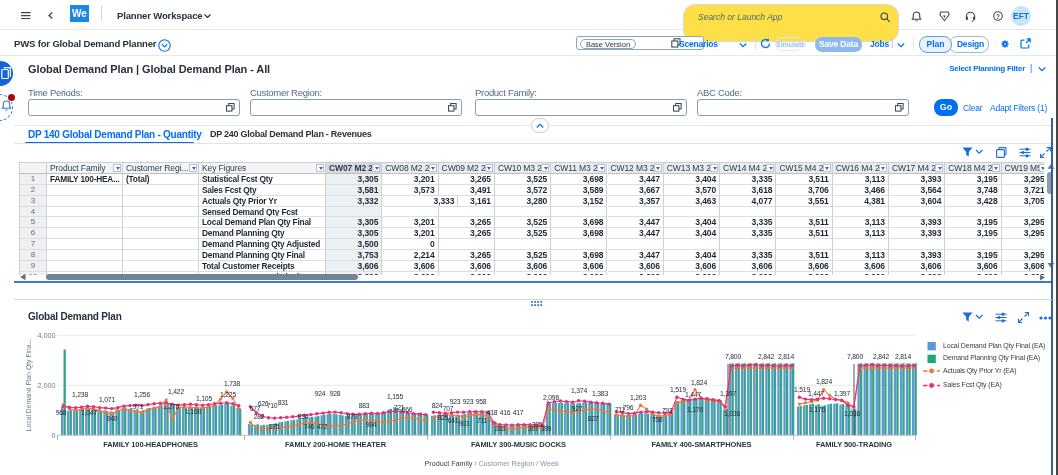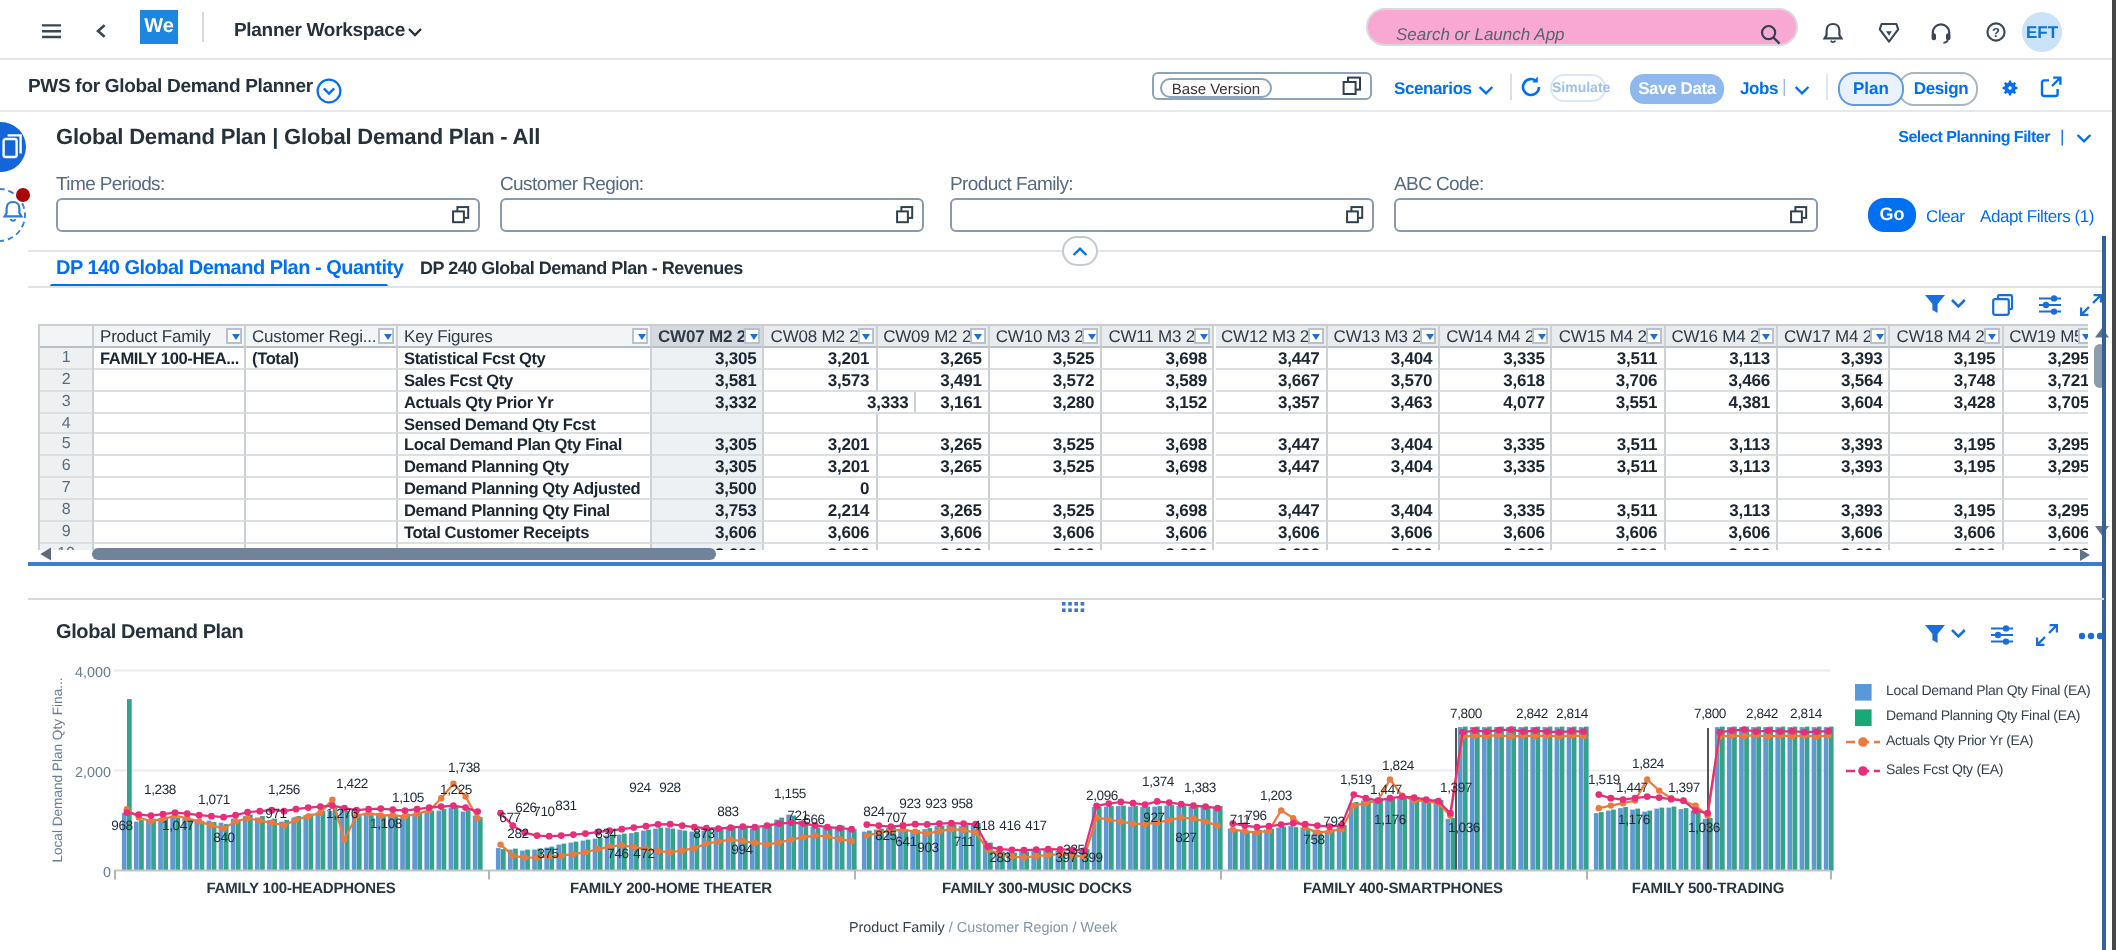--- a/index.html
+++ b/index.html
@@ -1,21 +1,21 @@
 <!DOCTYPE html>
 <html><head><meta charset="utf-8"><style>
 * { margin:0; padding:0; box-sizing:border-box; }
 html,body { width:1058px; height:475px; overflow:hidden; background:#fff;
   font-family:"Liberation Sans", sans-serif; }
 .abs { position:absolute; }
 svg.ic { display:block; position:absolute; }
 #shellbg { position:absolute; left:0; top:0; width:1058px; height:30px; background:#fff; border-bottom:1px solid #e3e6e8; }
 #bar2bg { position:absolute; left:0; top:30px; width:1058px; height:26px; background:#fff; border-bottom:1px solid #e6e9eb; }
 #logo { position:absolute; left:70px; top:5px; width:19px; height:17px; background:#1d86e0; color:#fff; font-weight:bold; font-size:10px; text-align:center; line-height:17px; }
-#search { position:absolute; left:683px; top:4px; width:216px; height:19px; border:1px solid #d6dadd; background:#f9a8d4; border-radius:12px; }
+#search { position:absolute; left:683px; top:4px; width:216px; height:38px; border:1px solid #d6dadd; background:#fde047; border-radius:12px; }
 #avatar { position:absolute; left:1011px; top:5.5px; width:20px; height:20px; border-radius:50%; background:#cbe3f9; color:#0b74d6; font-size:8.5px; font-weight:bold; text-align:center; line-height:20px; }
 .sep1 { position:absolute; width:1px; background:#d5d9dc; }
 #fab1 { position:absolute; left:-12px; top:61px; width:25px; height:25px; border-radius:50%; background:#1465d8; }
 #fab2 { position:absolute; left:-14px; top:94px; width:27px; height:27px; border-radius:50%; background:#fff; border:1.5px dashed #3b82d9; }
 #fab2dot { position:absolute; left:8px; top:94px; width:7px; height:7px; border-radius:50%; background:#aa0808; }
 .lbl { position:absolute; font-size:9.5px; color:#556b82; letter-spacing:-0.3px; }
 .finput { position:absolute; height:17px; border:1px solid #8a9aab; border-radius:3px; background:#fff; }
 .vh { position:absolute; right:4px; top:3px; width:9px; height:9px; }
 #gobtn { position:absolute; left:934px; top:99px; width:24px; height:17px; background:#0070f2; border-radius:8px; color:#fff; font-size:9px; font-weight:bold; text-align:center; line-height:17px; }
 .link { position:absolute; font-size:8.5px; color:#0070f2; letter-spacing:-0.2px; }
@@ -89,28 +89,28 @@
     <circle cx="5" cy="5" r="4.3" stroke="#3a4754" stroke-width="1.05" fill="none"></circle>
     <text x="5" y="7.6" font-size="6.5" font-weight="bold" text-anchor="middle" fill="#3a4754">?</text>
   </svg>
 <div id="avatar">EFT</div>
 
 <div id="pws">PWS for Global Demand Planner</div>
 <svg class="ic" style="left:158px;top:39px" width="13" height="13">
     <circle cx="6.5" cy="6.5" r="5.7" stroke="#0070f2" stroke-width="1.1" fill="none"></circle>
     <path d="M3.9 5.2l2.6 2.6 2.6-2.6" stroke="#0070f2" stroke-width="1.2" fill="none"></path>
   </svg>
-<div class="abs" style="left:576px;top:36px;width:110px;height:14px;border:1px solid #8ca4bc;border-radius:3px;background:#fff">
+<div class="abs" style="left:576px;top:36px;width:128px;height:14px;border:1px solid #8ca4bc;border-radius:3px;background:#fff">
   <div class="abs" style="left:3px;top:1.5px;width:56px;height:10px;border:1px solid #8ca4bc;border-radius:6px;font-size:7.5px;color:#333;text-align:center;line-height:9px">Base Version</div>
 </div>
 <svg class="ic" style="left:671px;top:38px" width="10" height="10">
     <rect x="3" y="0.8" width="6" height="6" stroke="#30404f" stroke-width="1" fill="none"></rect>
     <rect x="0.8" y="3" width="6" height="6" fill="#fff" stroke="#30404f" stroke-width="1"></rect>
   </svg>
-<div class="t2" style="left:697px;top:39px">Scenarios</div>
+<div class="t2" style="left:679px;top:39px">Scenarios</div>
 <svg class="ic" style="left:739px;top:42.5px" width="8" height="5">
     <path d="M0.8 0.5l3.2 3.2L7.2 0.5" stroke="#0070f2" stroke-width="1.2" fill="none"></path>
   </svg>
 <div class="sep1" style="left:755px;top:37px;height:13px;background:#dcdfe2"></div>
 <svg class="ic" style="left:760px;top:38px" width="11" height="11">
     <path d="M9.5 5.5a4 4 0 1 1-1.2-2.85" stroke="#0070f2" stroke-width="1.3" fill="none"></path>
     <path d="M8.9 0.3v2.9H6.1z" fill="#0070f2"></path>
   </svg>
 <div class="abs" style="left:775px;top:37px;width:28px;height:14px;border:1px solid #dbe7f7;border-radius:7px;font-size:7px;font-weight:bold;color:#9dc0ee;text-align:center;line-height:13px">Simulate</div>
 <div class="abs" style="left:815px;top:36.5px;width:47px;height:15px;background:#8fb8ef;border-radius:7px;color:#fff;font-size:8.5px;font-weight:bold;text-align:center;line-height:15px;letter-spacing:-0.2px">Save Data</div>

